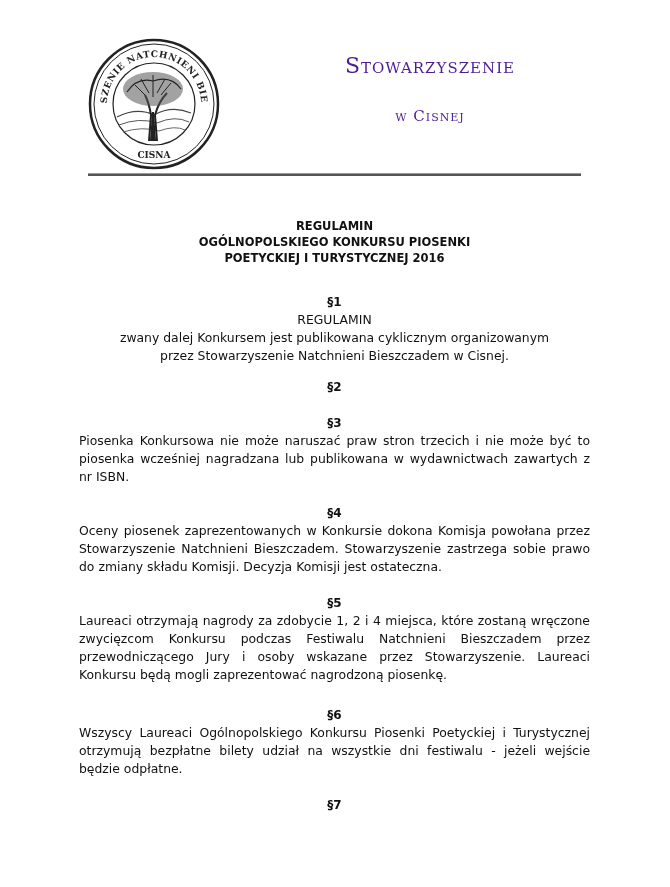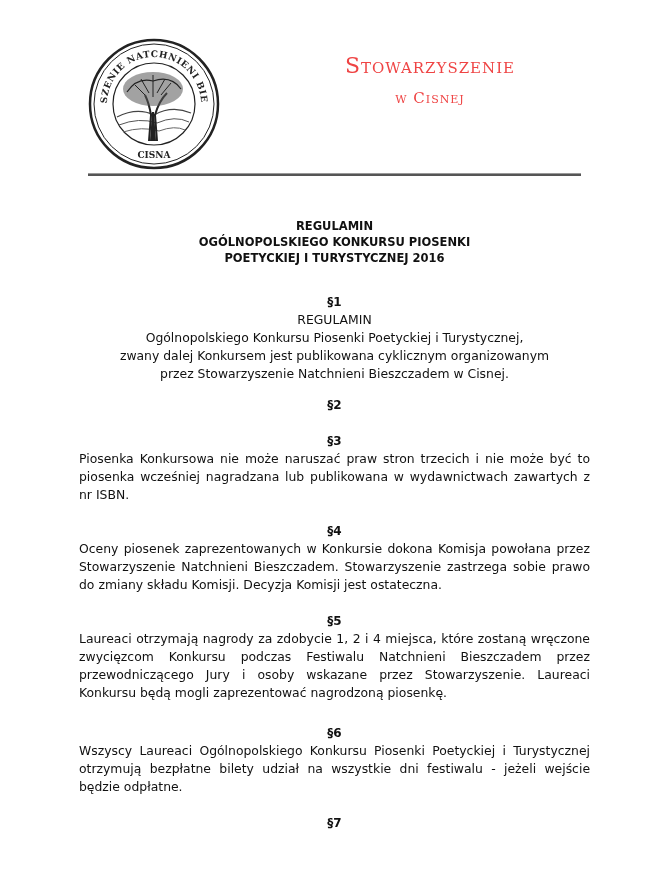--- a/index.html
+++ b/index.html
@@ -28,34 +28,34 @@
       width: 134px;
       height: 134px;
     }
     .org-block {
       position: absolute;
       left: 270px;
       top: 50px;
       width: 320px;
       text-align: center;
       font-family: "DejaVu Serif", "Liberation Serif", serif;
-      color: #ef4444;
+      color: #4c1d95;
     }
     .org-line1, .org-line2 {
       font-size: 22px;
       font-variant: small-caps;
       letter-spacing: 1px;
       line-height: 32px;
       font-weight: normal;
     }
     .org-line3 {
       font-size: 15px;
       font-variant: small-caps;
       letter-spacing: 1px;
-      margin-top: 6px;
+      margin-top: 24px;
       line-height: 20px;
       text-align: center;
     }
     .hrule {
       position: absolute;
       left: 88px;
       top: 173px;
       width: 493px;
       height: 2px;
       background: #555;
@@ -144,21 +144,20 @@
     <div>REGULAMIN</div>
     <div>OGÓLNOPOLSKIEGO KONKURSU PIOSENKI</div>
     <div>POETYCKIEJ I TURYSTYCZNEJ 2016</div>
   </div>
 
   <div class="content">
 
     <div>
       <div class="sec-num">§1</div>
       <div class="sec-center">REGULAMIN</div>
-      <div class="sec-center">Ogólnopolskiego Konkursu Piosenki Poetyckiej i Turystycznej,</div>
       <div class="sec-center">zwany dalej Konkursem jest publikowana cyklicznym organizowanym</div>
       <div class="sec-center">przez Stowarzyszenie Natchnieni Bieszczadem w Cisnej.</div>
     </div>
 
     <div class="gap-sm"></div>
 
     <div>
       <div class="sec-num">§2</div>
     </div>
 

